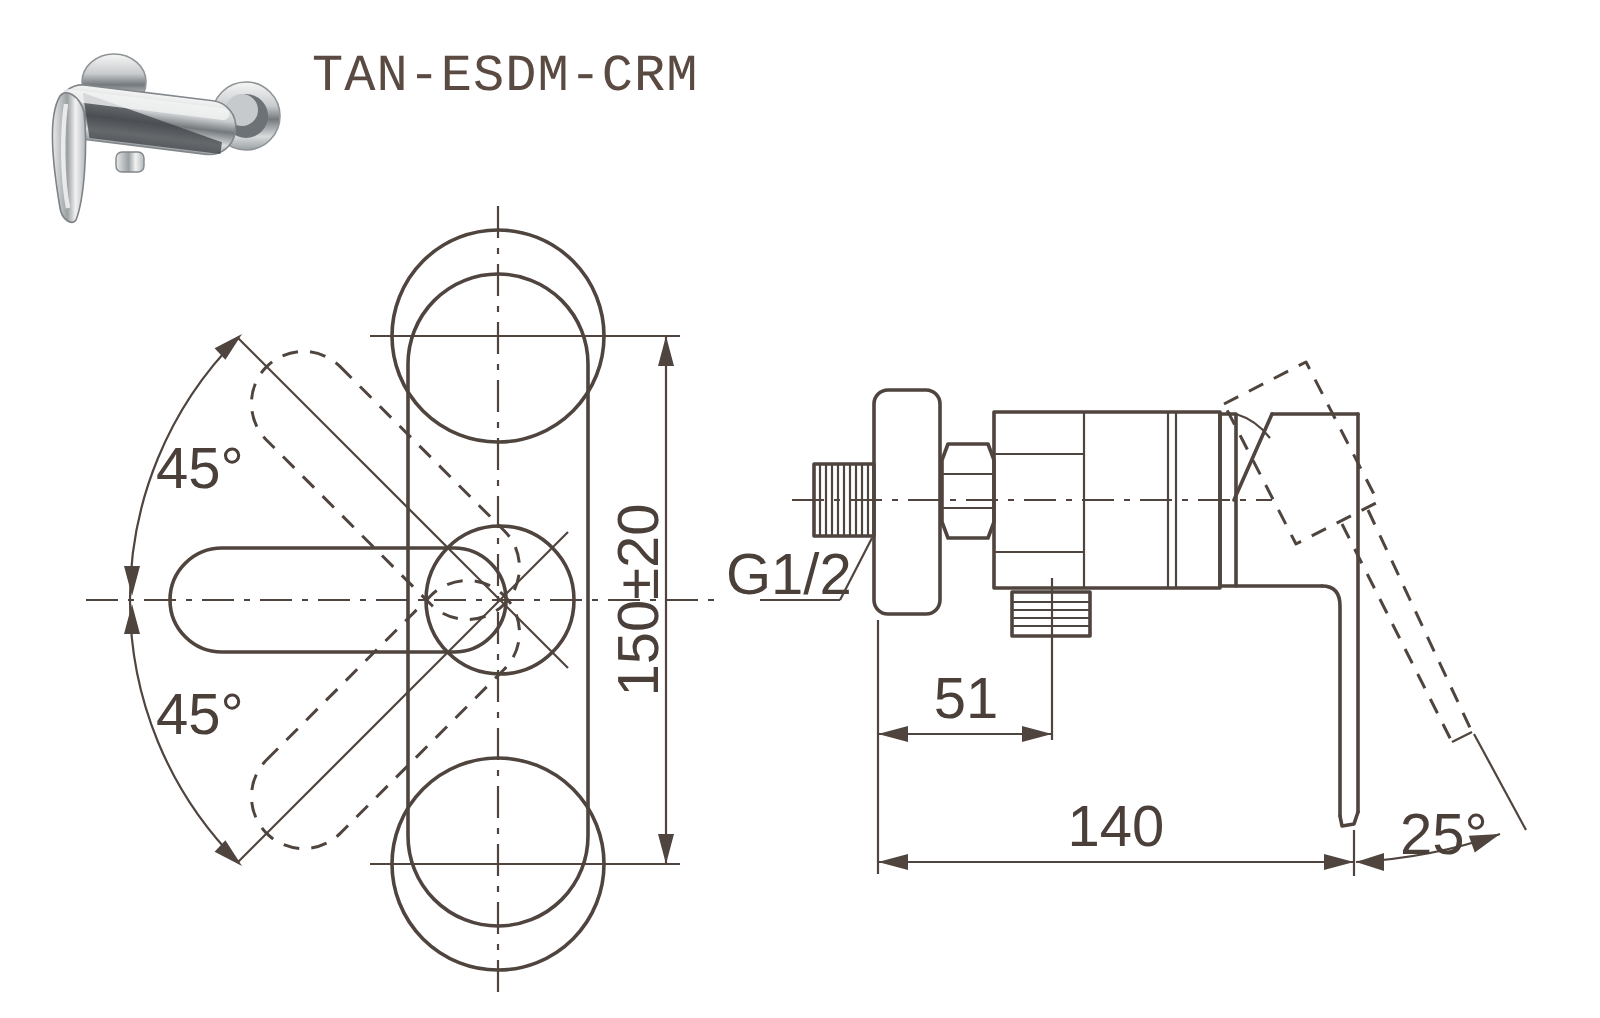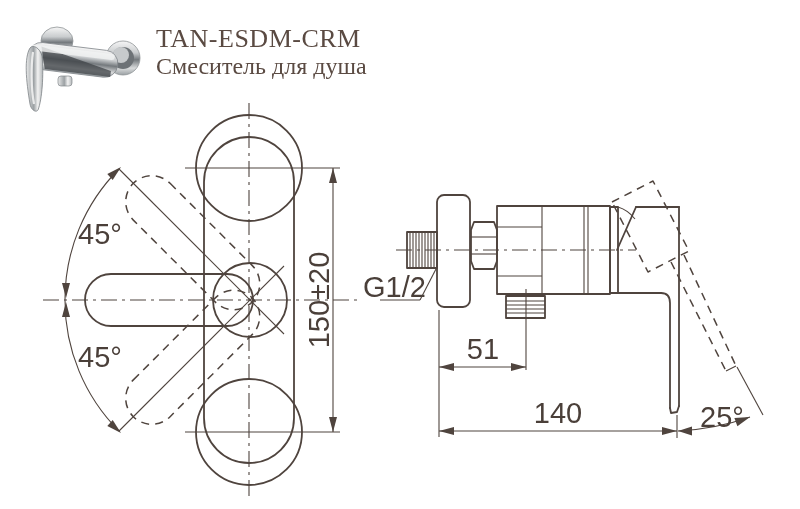--- a/index.html
+++ b/index.html
@@ -4,21 +4,21 @@
 <style>
   :root{
     --line-color:#4f443e;
     --text-color:#4a3f39;
     --title-color:#5a4a42;
   }
   html,body{margin:0;padding:0;background:#fff;}
   .canvas{position:relative;width:800px;height:509px;background:#fff;overflow:hidden;
           font-family:"Liberation Sans",sans-serif;}
   .title-block{position:absolute;left:156px;top:24px;line-height:1.12;
-               font-family:Liberation Serif, serif;color:var(--title-color);}
+               font-family:Liberation Mono, monospace;color:var(--title-color);}
   .title-block .code{font-size:26px;letter-spacing:.5px;}
   .title-block .name{font-size:24px;}
   svg{position:absolute;left:0;top:0;}
   
   .ln  {stroke:var(--line-color);fill:none;stroke-width:1.8;stroke-linecap:round;stroke-linejoin:round;}
   .ln-thin{stroke:var(--line-color);fill:none;stroke-width:1.1;stroke-linecap:butt;}
   .ln-dash{stroke:var(--line-color);fill:none;stroke-width:1.5;stroke-dasharray:8 6;stroke-linejoin:round;}
   .ln-center{stroke:var(--line-color);fill:none;stroke-width:1.1;stroke-dasharray:16 5 3 5;}
   .arrow{fill:var(--line-color);stroke:none;}
   .dim-text{fill:var(--text-color);font-family:"Liberation Sans",sans-serif;font-size:29px;}
@@ -59,21 +59,20 @@
 
       <rect x="58" y="76" width="14" height="10" rx="3" fill="url(#chromeH)" stroke="#82878b" stroke-width="0.7"></rect>
 
       <path d="M30 48 C24 58 26 80 30 104 C31 110 36 113 38 110 C42 100 44 74 42 56 C40 48 33 44 30 48 Z" fill="url(#chromeH)" stroke="#7e8387" stroke-width="0.8"></path>
       <path d="M33 52 C31 66 31 88 34 104" stroke="#f4f5f5" stroke-width="2.2" fill="none" opacity="0.85"></path>
     </g>
   </svg>
 
   <div class="title-block">
     <div class="code">TAN-ESDM-CRM</div>
-    <div class="name">Смеситель для душа</div>
   </div>
 
   <svg width="800" height="509" viewBox="0 0 800 509">
 
     <g>
 
       <line class="ln-center" x1="249" y1="103" x2="249" y2="500"></line>
       <line class="ln-center" x1="43" y1="300" x2="362" y2="300"></line>
 
       <circle class="ln" cx="249" cy="168" r="53"></circle>

